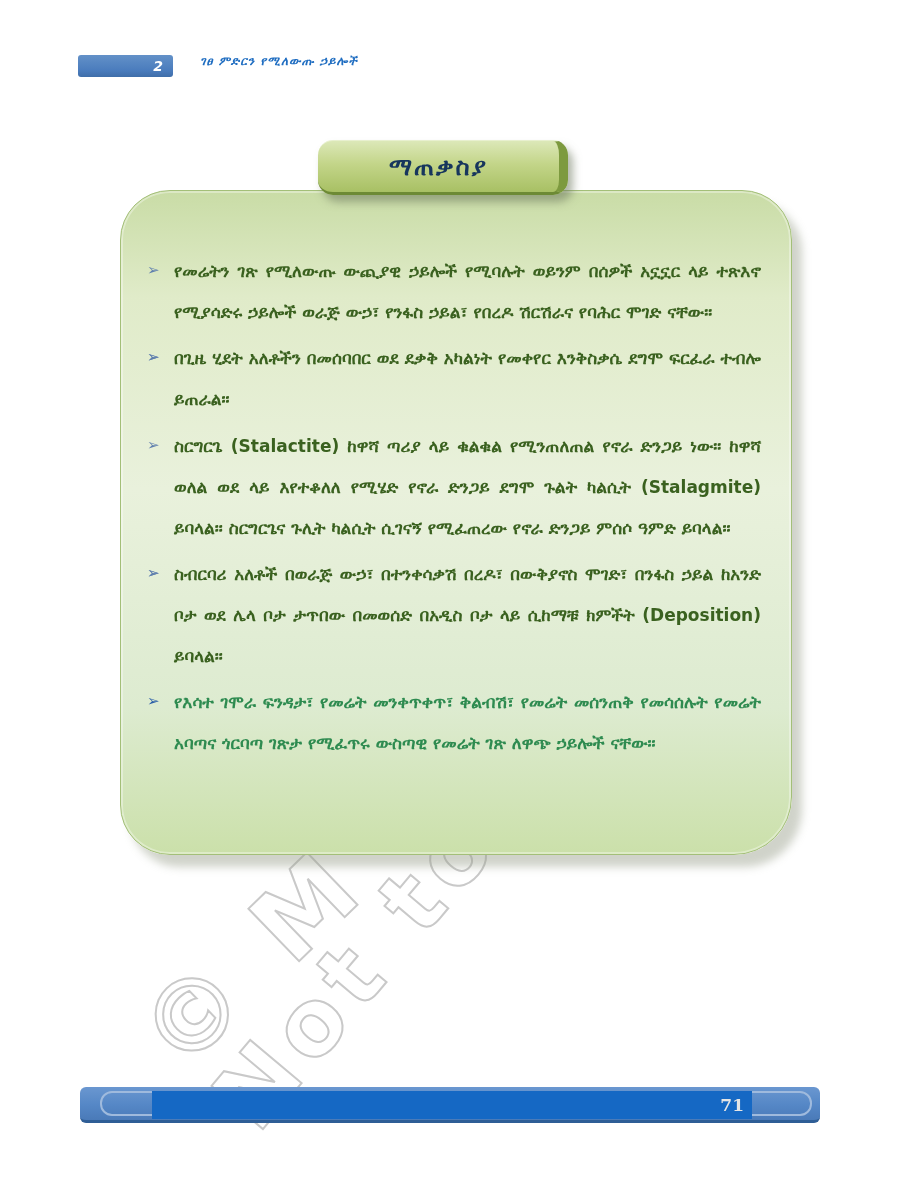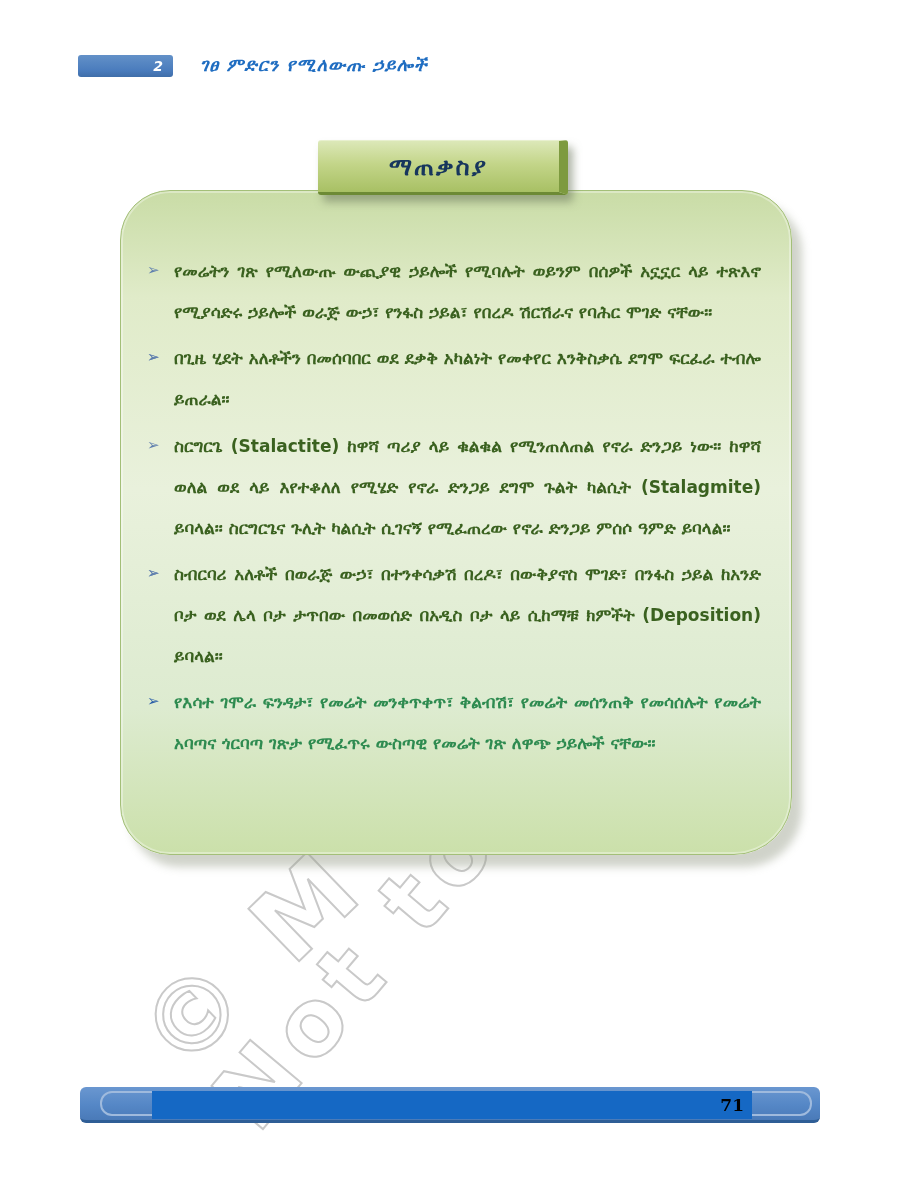--- a/index.html
+++ b/index.html
@@ -12,34 +12,34 @@
   html,body{background:#ffffff;}
   body{font-family:"DejaVu Sans","Liberation Sans",sans-serif;}
   .page{position:relative;width:900px;height:1197px;background:#ffffff;overflow:hidden;}
 
   
   .unit-badge{position:absolute;left:78px;top:55px;width:95px;height:22px;
     background:linear-gradient(180deg,#6391c8 0%,#4a7cbd 70%,#3f6ea9 100%);
     border-radius:3px;color:#fff;font-weight:bold;font-style:italic;font-size:14px;
     line-height:22px;text-align:right;padding-right:10px;z-index:4;}
   .header-title{position:absolute;left:200px;top:54px;color:var(--accent_blue);
-    font-weight:bold;font-style:italic;font-size:18px;letter-spacing:1px;z-index:4;}
+    font-weight:bold;font-style:italic;font-size:12px;letter-spacing:1px;z-index:4;}
 
   
   .watermark{position:absolute;z-index:1;font-weight:bold;font-size:100px;
     letter-spacing:10px;color:transparent;-webkit-text-stroke:2px var(--watermark_gray);
     white-space:nowrap;}
   .wm1{left:120px;top:900px;transform:rotate(-44deg);}
   .wm2{left:165px;top:915px;transform:rotate(-50deg);font-size:92px;}
 
   
   .plaque{position:absolute;left:318px;top:140px;width:250px;height:55px;z-index:3;
     background:linear-gradient(180deg,#dce8b8 0%,#c3d589 45%,var(--plaque_green) 100%);
     border-right:9px solid #7d9a3f;border-bottom:3px solid #6d8a35;border-top:1px solid #e8f0cf;
-    border-radius:3px;box-shadow:5px 7px 9px rgba(110,120,95,.55);
+    border-radius:15px;box-shadow:5px 7px 9px rgba(110,120,95,.55);
     display:flex;align-items:center;justify-content:center;}
   .plaque-title{color:var(--plaque_text_navy);font-weight:bold;font-size:24px;letter-spacing:2px;}
 
   
   .panel{position:absolute;left:120px;top:190px;width:672px;height:665px;z-index:2;
     background:linear-gradient(180deg,var(--panel_green_edge) 0%,#e0ebc9 16%,
       var(--panel_green_light) 45%,#ddebd0 78%,#cbe0aa 100%);
     border:1px solid #a3bf78;border-radius:50px 50px 58px 50px;
     box-shadow:10px 12px 9px rgba(150,158,138,.45), inset 0 0 0 2px rgba(255,255,255,.35);
     padding:60px 30px 18px 26px;overflow:hidden;}
@@ -54,21 +54,21 @@
 
   
   .footer{position:absolute;left:80px;top:1087px;width:740px;height:36px;z-index:3;
     background:linear-gradient(180deg,#6a97d0 0%,var(--footer_bar_blue) 55%,#4a7ab8 100%);
     border-radius:6px;border-bottom:3px solid #2f5e96;}
   .footer-outline{position:absolute;left:20px;right:8px;top:4px;bottom:4px;
     border:2px solid #9fbadd;border-radius:12px;}
   .footer-fill{position:absolute;left:72px;top:4px;width:600px;height:28px;
     background:var(--footer_fill_blue);display:flex;align-items:center;
     justify-content:flex-end;padding-right:8px;}
-  .page-number{color:#000000;font-weight:bold;font-size:17px;
+  .page-number{color:#e5e5e5;font-weight:bold;font-size:17px;
     font-family:"DejaVu Serif","Liberation Serif",serif;}
 </style>
 </head>
 <body>
 
 <div class="page">
 
   <div class="unit-badge">2</div>
   <div class="header-title">ገፀ ምድርን የሚለውጡ ኃይሎች</div>
 

